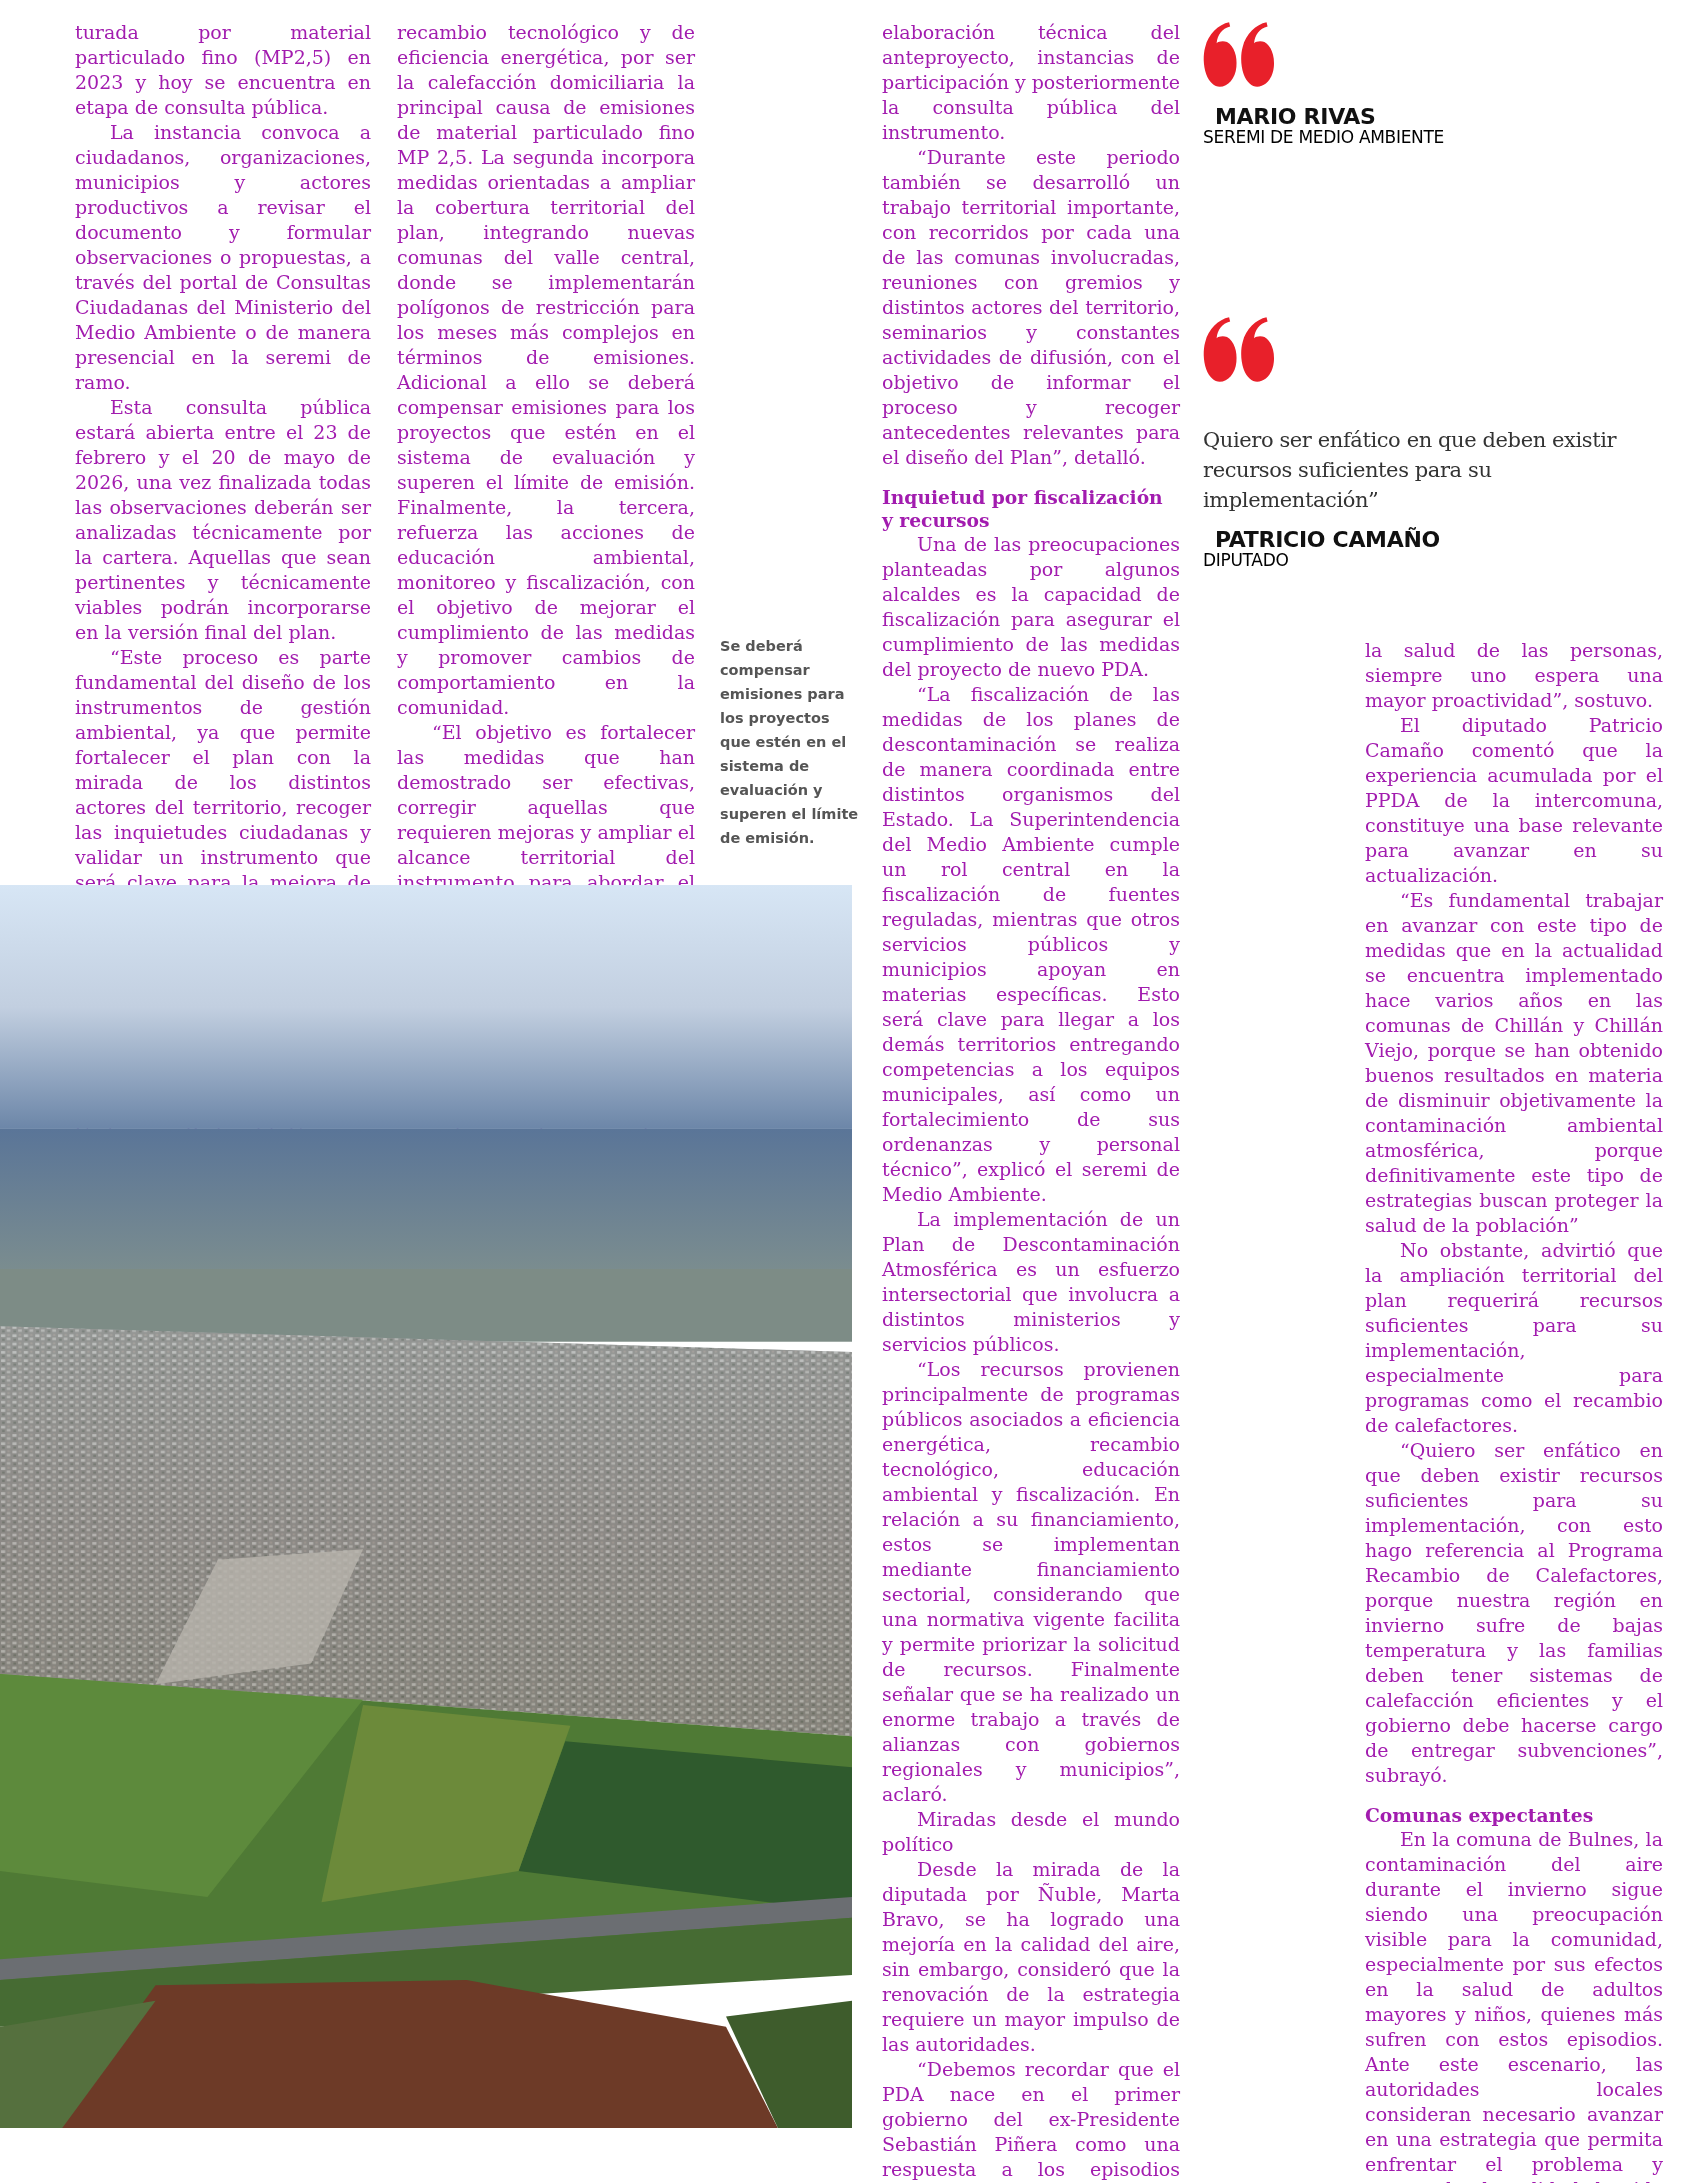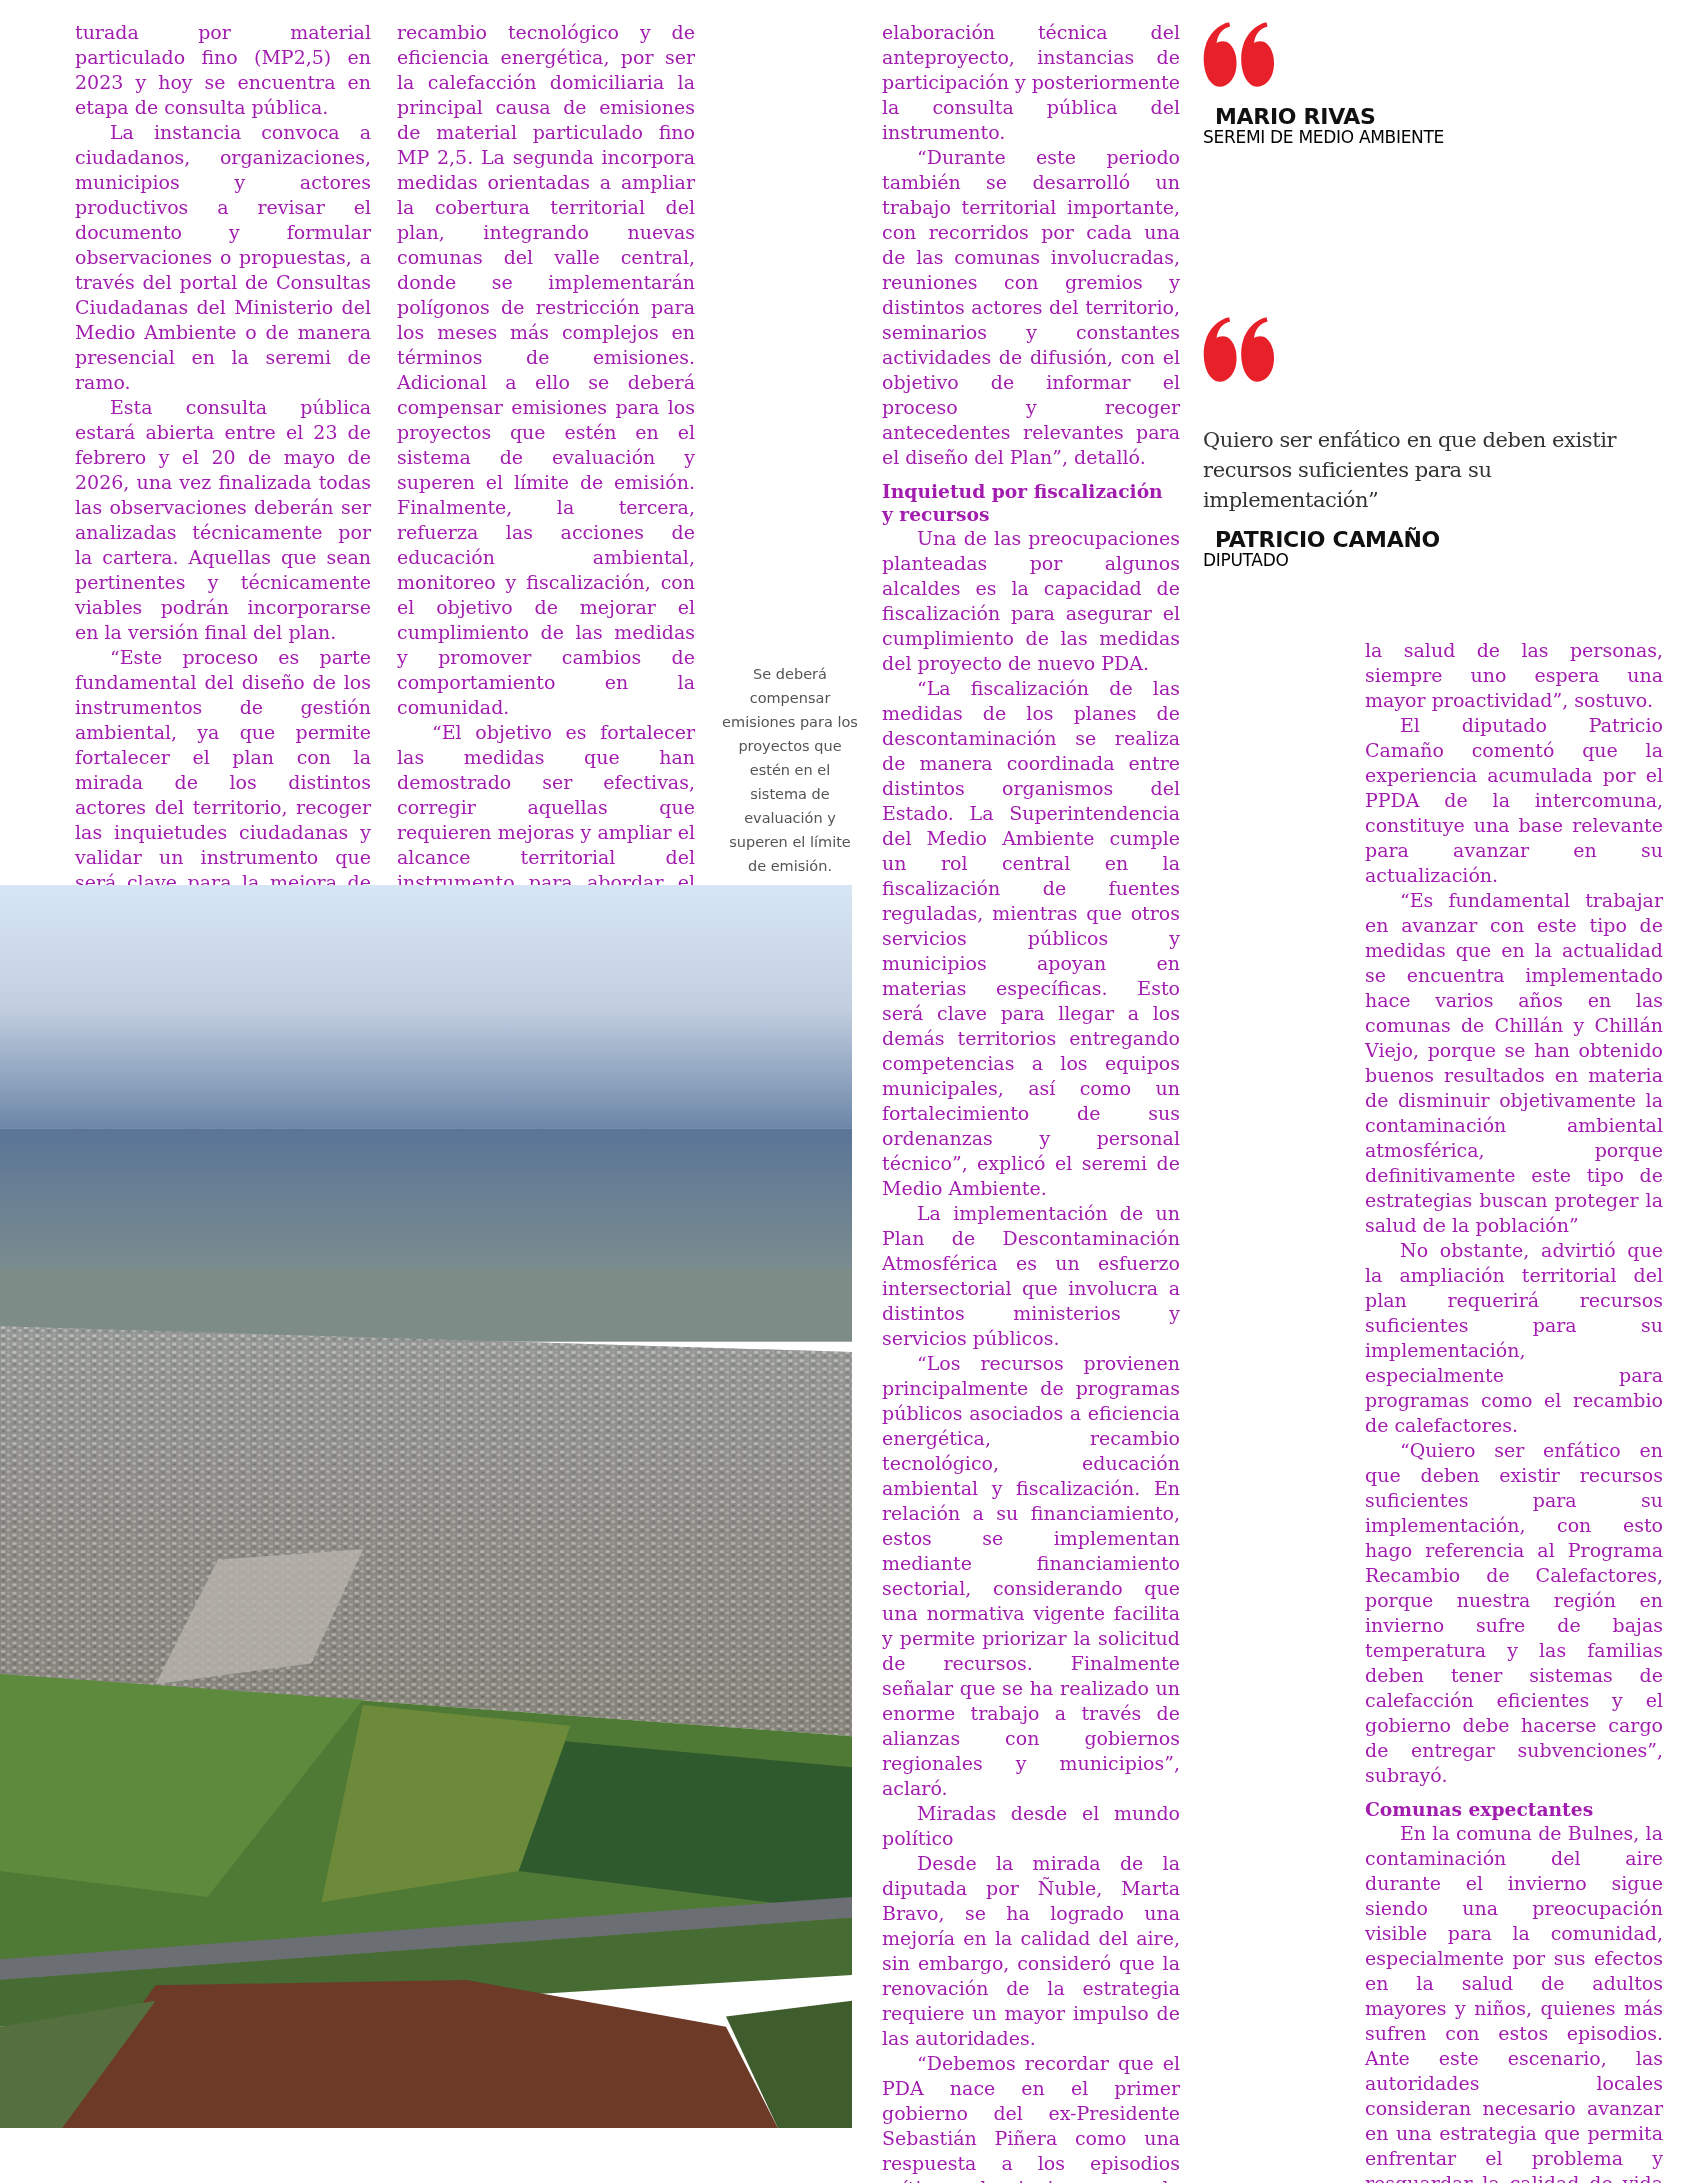--- a/index.html
+++ b/index.html
@@ -1,25 +1,25 @@
 <!DOCTYPE html>
 <html style="font-size:8.3px"><head>
 <meta charset="utf-8">
 <style>
   html, body { margin:0; padding:0; background:#ffffff; }
   body { width:1704px; height:2183px; position:relative; overflow:hidden; }
   .col { position:absolute; font-family:"DejaVu Serif", "Liberation Serif", serif; font-size:19px; line-height:25px; color:#a21caf; text-align:justify; hyphens:auto; }
   .col p { margin:0; text-indent:35px; }
   .col p.noindent { text-indent:0; }
-  .col h3 { margin:10px 0 0 0; font-family:"DejaVu Serif", serif; font-weight:bold; font-size:18.7px; line-height:23px; text-indent:0; text-align:left; }
+  .col h3 { margin:16px 0 0 0; font-family:"DejaVu Serif", serif; font-weight:bold; font-size:18.7px; line-height:23px; text-indent:0; text-align:left; }
   .col1 { left:75px; top:20px; width:296px; }
   .col2 { left:397px; top:20px; width:298px; }
   .col3 { left:882px; top:20px; width:298px; }
   .col4 { left:1365px; top:638px; width:298px; }
-  .caption { position:absolute; left:720px; top:662px; width:140px; font-family:"DejaVu Sans", sans-serif; font-size:14.5px; line-height:24px; color:#555555; font-weight:400;text-align:center; }
+  .caption { position:absolute; left:720px; top:634px; width:140px; font-family:"DejaVu Sans", sans-serif; font-size:14.5px; line-height:24px; color:#555555; font-weight:700; }
   .photo { position:absolute; left:0; top:885px; width:852px; height:1243px; overflow:hidden; }
   .photo svg { display:block; width:100%; height:100%; }
   .quote { position:absolute; left:1203px; width:467px; }
   .quote .marks { width:73px; height:78px; }
   .quote .qtext { font-family:"DejaVu Serif", "Liberation Serif", serif; font-size:21px; line-height:30px; color:#333333; margin-top:37px; letter-spacing:-0.4px; }
   .quote .qname { font-family:"DejaVu Sans", sans-serif; font-weight:bold; font-size:22px; line-height:21px; margin-top:13.5px; color:#111; letter-spacing:-0.3px;margin-left:12px; }
   .quote .qrole { font-family:"DejaVu Sans", sans-serif; font-size:17px; line-height:21px; color:#000000; font-weight:normal; letter-spacing:-0.3px; }
   .q1 { top:12.5px; }
   .q2 { top:308px; }
 </style>

